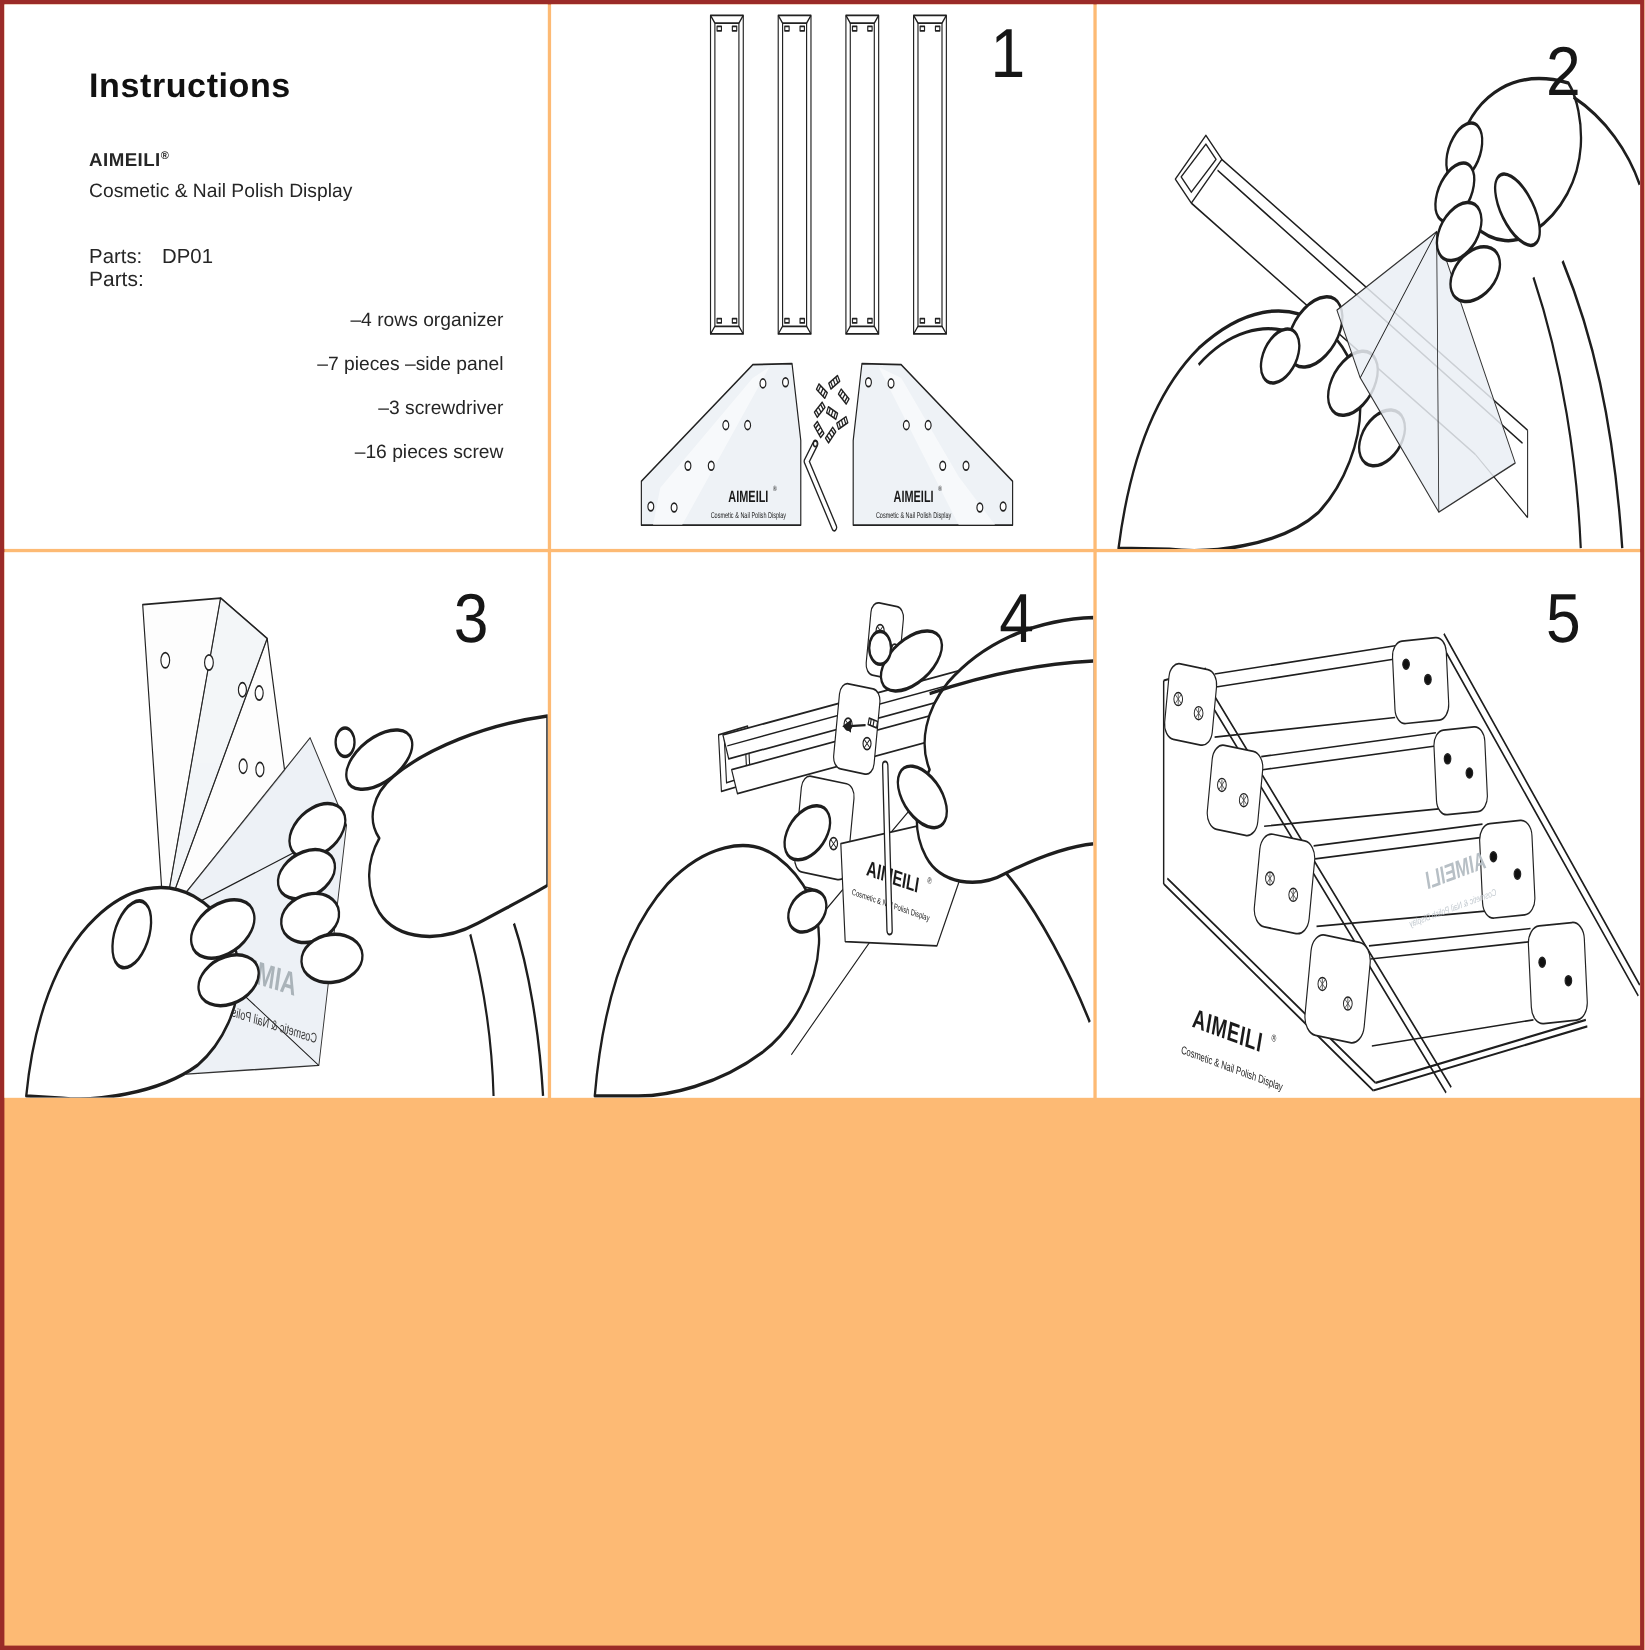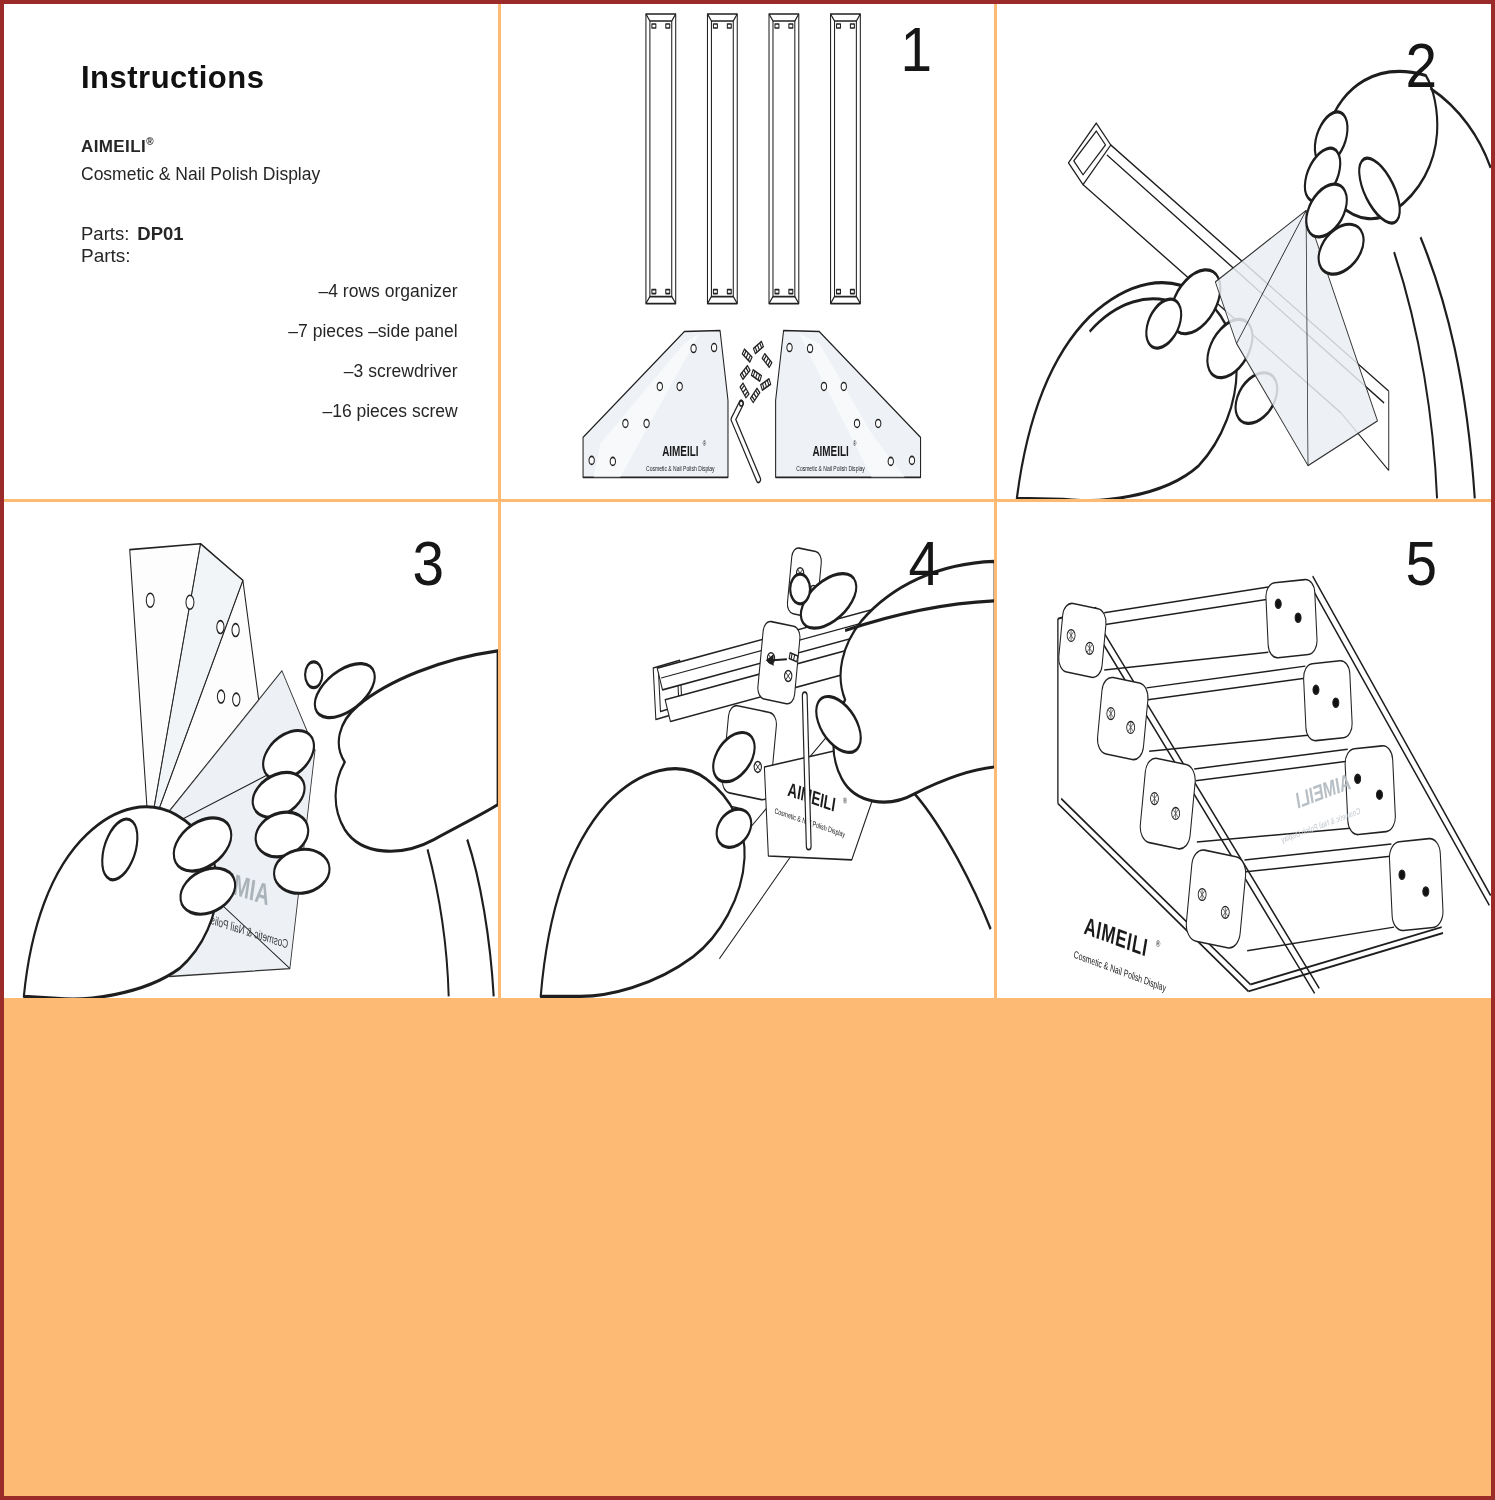--- a/index.html
+++ b/index.html
@@ -16,21 +16,21 @@
     font-weight:400;color:#161616;transform:scaleX(.9);transform-origin:top right;
   }
   .step-num.first{top:14px;right:62px;}
   
   .ins{position:absolute;left:77px;top:56px;right:40px;}
   .ins h1{margin:0;font-size:31px;font-weight:700;letter-spacing:.5px;color:#111;}
   .brandline{margin-top:40px;font-size:17px;letter-spacing:.4px;font-weight:bold;}
   .brandline sup{font-size:10px;}
   .product{margin-top:7px;font-size:17.5px;}
   .model{margin-top:38px;font-size:18.5px;}
-  .model .val{margin-left:8px;font-weight:bold;}
+  .model .val{margin-left:18px;}
   .partslabel{font-size:19px;}
   .plist{margin:14px 0 0 60px;padding:0;list-style:none;text-align:right;}
   .plist li{font-size:17.5px;margin-bottom:19px;}
   
   .ink{stroke:#1e1e1e;fill:none;}
   .hand{fill:#ffffff;stroke:#1e1e1e;stroke-width:3.2;stroke-linejoin:round;stroke-linecap:round;}
   .part{stroke:#222;stroke-width:1.6;fill:#fff;stroke-linejoin:round;}
   .tint{fill:#eef2f6;}
   .film{fill:#eaeff4;fill-opacity:.85;stroke:#333;stroke-width:1.3;stroke-linejoin:round;}
   text{font-family:"Liberation Sans",sans-serif;}

